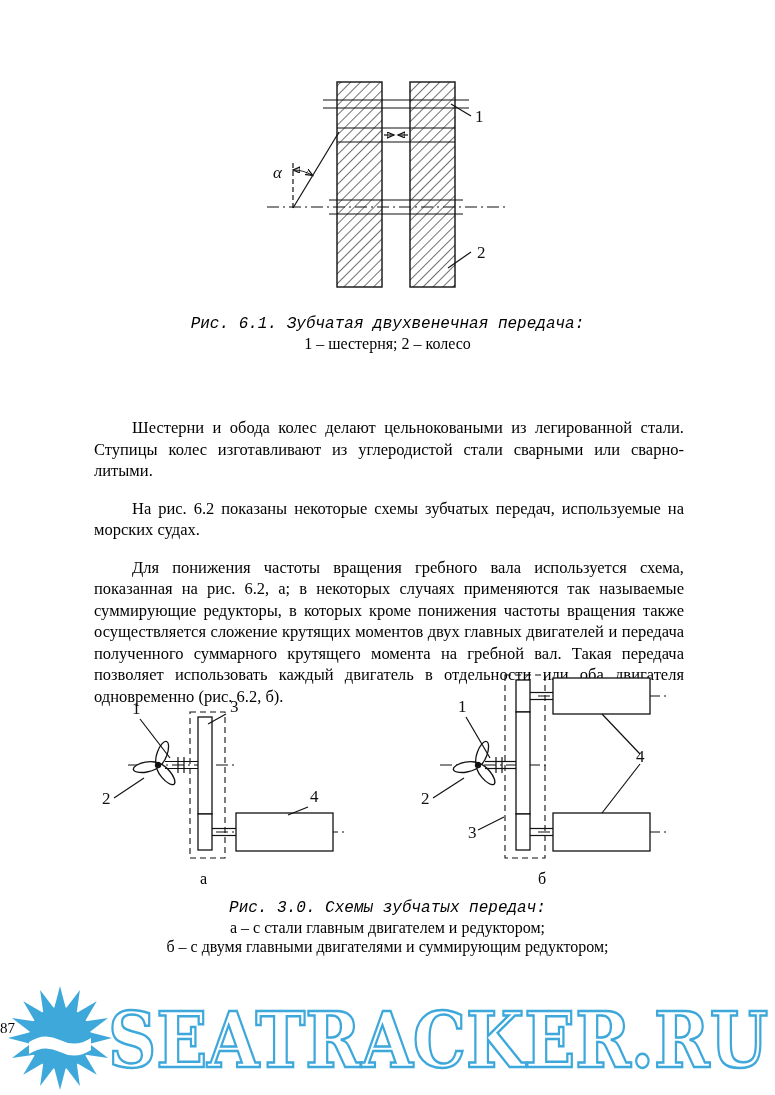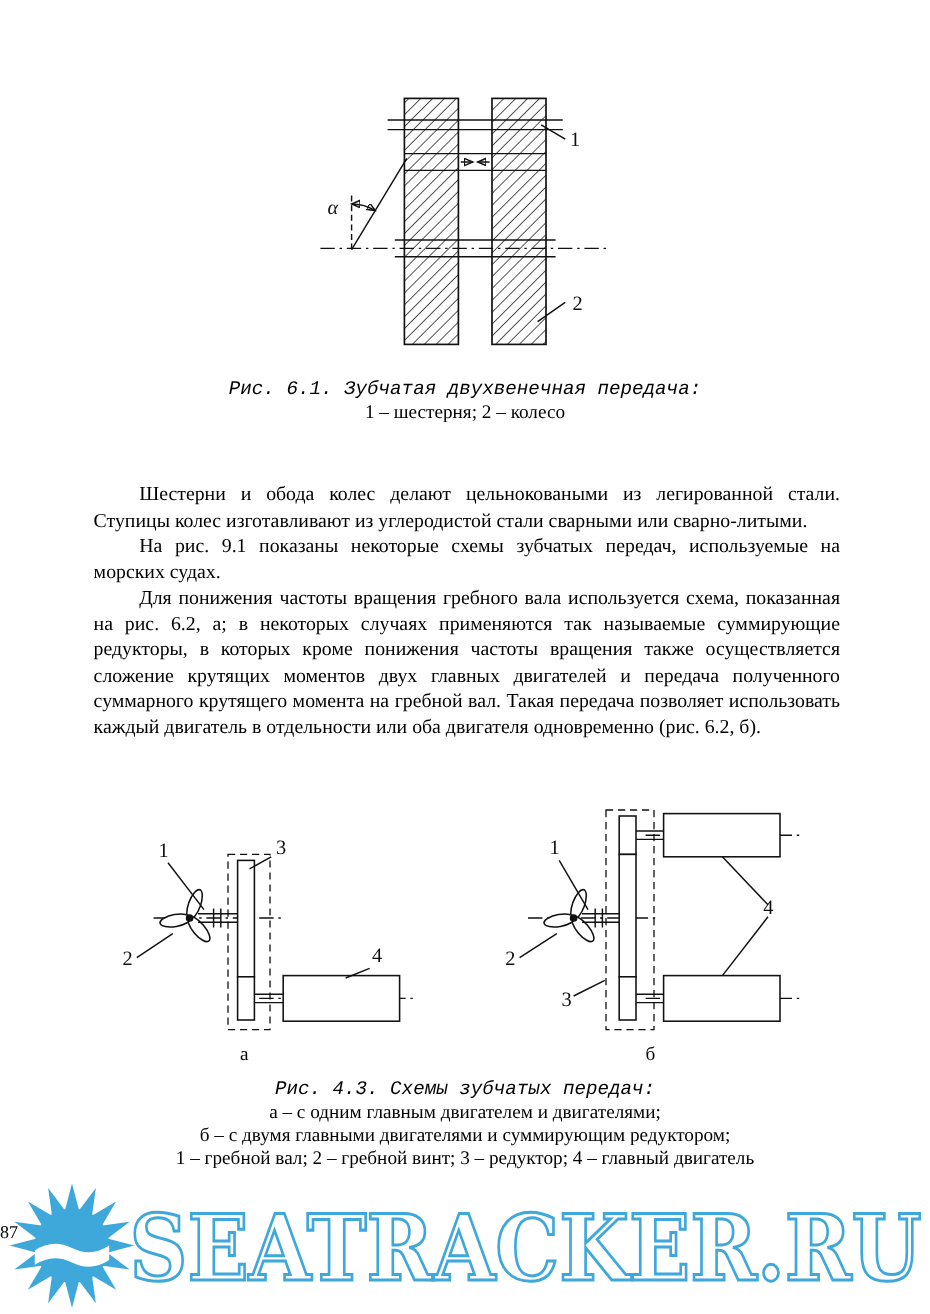--- a/index.html
+++ b/index.html
@@ -18,21 +18,21 @@
   .dashed-box { fill:none; stroke:#111; stroke-width:1.1; stroke-dasharray:6 4; }
   .alpha-label { font-style:italic; font-size:16px; }
   
   .caption1 { position:absolute; left:0; top:314px; width:775px; text-align:center; }
   .caption2 { position:absolute; left:0; top:898px; width:775px; text-align:center; }
   .cap-title { font-style:italic; font-size:16px; line-height:20px;font-family:Liberation Mono, monospace; }
   .cap-line  { font-size:16px; line-height:19px; }
   
   .body-text { position:absolute; left:78px; top:401px; width:622px;
                font-size:16.5px; line-height:21.5px; text-align:justify; }
-  .body-text p { margin:0; text-indent:38px; }
+  .body-text p { margin:16px; text-indent:38px; }
   
   .fig2 { position:absolute; left:88px; top:662px; }
   .sub-label { position:absolute; font-size:16px; }
   .sub-a { left:200px; top:870px; }
   .sub-b { left:538px; top:870px; }
   
   .page-number { position:absolute; left:0; top:1020px; width:775px;
                  text-align:left; font-size:15px; z-index:1; }
   .watermark { position:absolute; left:0; top:983px; width:775px; height:110px;
                z-index:2; opacity:0.9;text-decoration:underline; }
@@ -82,21 +82,21 @@
     </svg>
   </div>
 
   <div class="caption1">
     <div class="cap-title">Рис. 6.1. Зубчатая двухвенечная передача:</div>
     <div class="cap-line">1 – шестерня; 2 – колесо</div>
   </div>
 
   <div class="body-text">
     <p>Шестерни и обода колес делают цельноковаными из легированной стали. Ступицы колес изготавливают из углеродистой стали сварными или сварно-литыми.</p>
-    <p>На рис. 9.1 показаны некоторые схемы зубчатых передач, используемые на морских судах.</p>
+    <p>На рис. 6.2 показаны некоторые схемы зубчатых передач, используемые на морских судах.</p>
     <p>Для понижения частоты вращения гребного вала используется схема, показанная на рис. 6.2, а; в некоторых случаях применяются так называемые суммирующие редукторы, в которых кроме понижения частоты вращения также осуществляется сложение крутящих моментов двух главных двигателей и передача полученного суммарного крутящего момента на гребной вал. Такая передача позволяет использовать каждый двигатель в отдельности или оба двигателя одновременно (рис. 6.2, б).</p>
   </div>
 
   <div class="fig2">
     <svg class="fig-svg" width="600" height="212" viewBox="0 0 600 212">
       <defs>
         <g id="prop">
           <ellipse class="part" transform="rotate(20)" cx="0" cy="-12" rx="5" ry="13"></ellipse>
           <ellipse class="part" transform="rotate(140)" cx="0" cy="-12" rx="5" ry="13"></ellipse>
           <ellipse class="part" transform="rotate(260)" cx="0" cy="-12" rx="5" ry="13"></ellipse>
@@ -161,24 +161,23 @@
         <line x1="552" y1="102" x2="514" y2="151"></line>
         <text x="548" y="100">4</text>
       </g>
     </svg>
   </div>
 
   <span class="sub-label sub-a">а</span>
   <span class="sub-label sub-b">б</span>
 
   <div class="caption2">
-    <div class="cap-title">Рис. 4.3. Схемы зубчатых передач:</div>
-    <div class="cap-line">а – с одним главным двигателем и двигателями;</div>
+    <div class="cap-title">Рис. 3.0. Схемы зубчатых передач:</div>
+    <div class="cap-line">а – с стали главным двигателем и редуктором;</div>
     <div class="cap-line">б – с двумя главными двигателями и суммирующим редуктором;</div>
-    <div class="cap-line">1 – гребной вал; 2 – гребной винт; 3 – редуктор; 4 – главный двигатель</div>
   </div>
 
   <div class="page-number">87</div>
 
   <div class="watermark">
     <svg width="775" height="110" viewBox="0 0 775 110">
       <defs>
         <polygon id="ray" points="0,-52 -6.5,-27 6.5,-27"></polygon>
       </defs>
       <g transform="translate(60,55)" fill="#2a9fd8">

